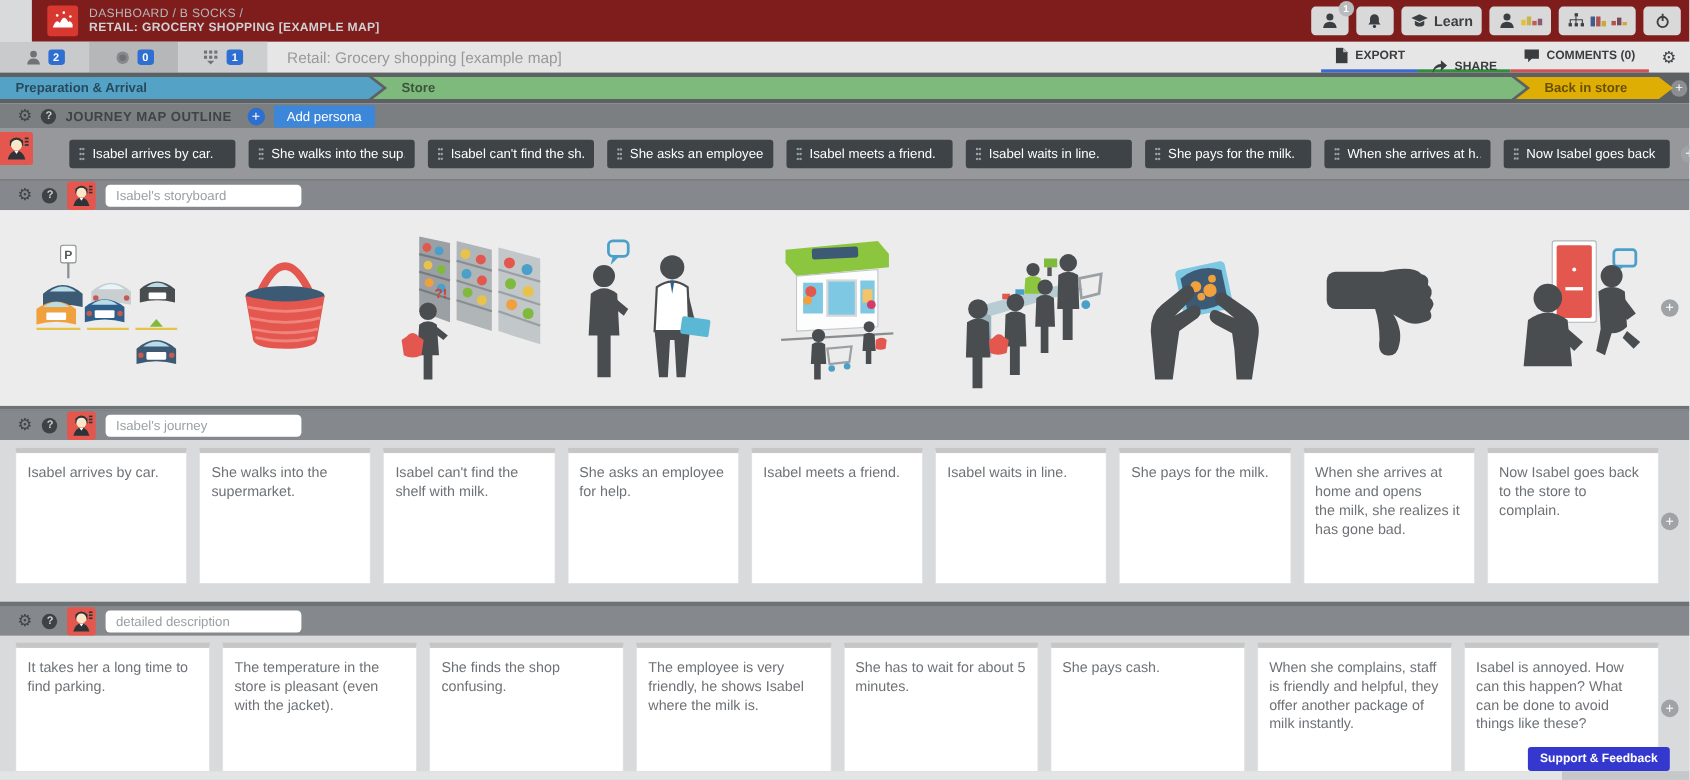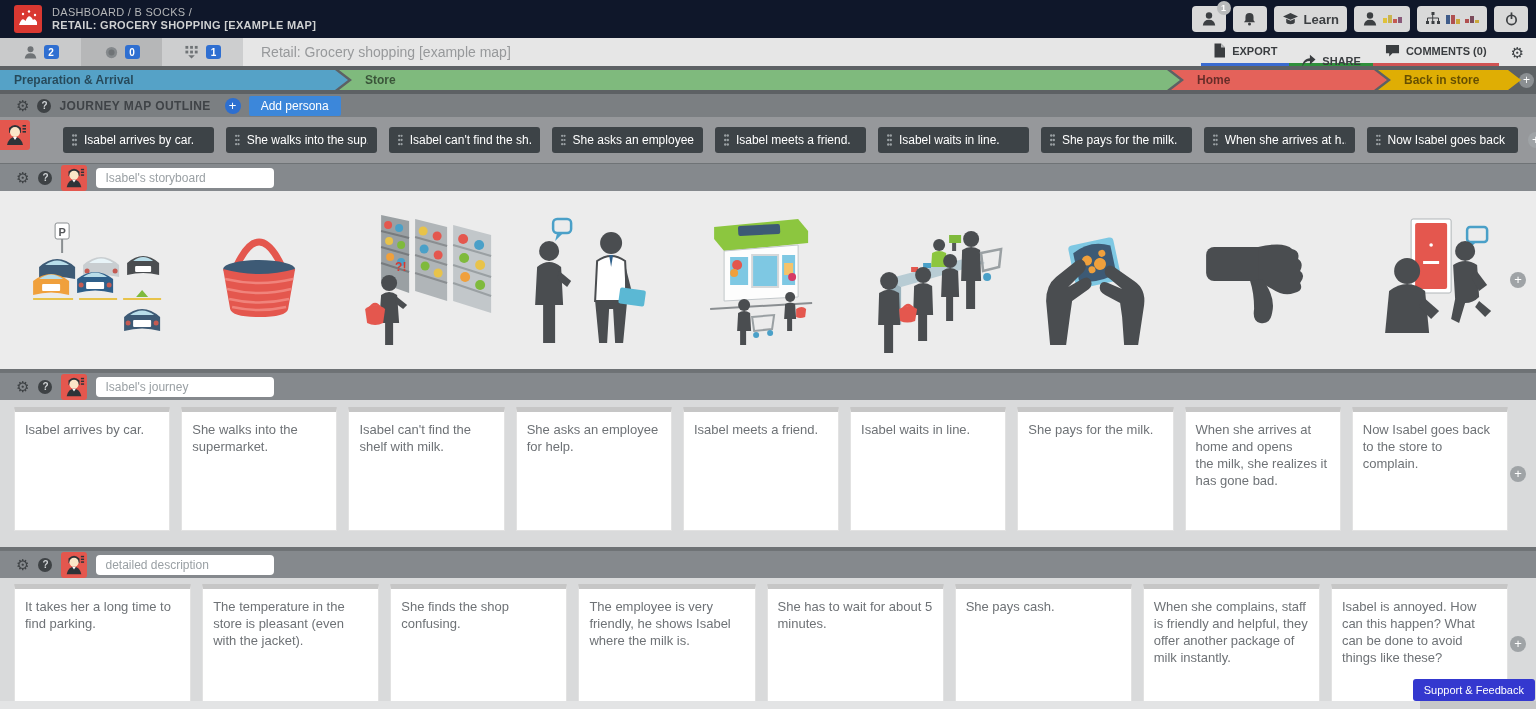--- a/index.html
+++ b/index.html
@@ -1,20 +1,20 @@
 <!DOCTYPE html>
 <html><head>
 <meta charset="utf-8">
 <style>
   * { margin:0; padding:0; box-sizing:border-box; }
   html,body { width:1536px; height:709px; font-family:"Liberation Sans", sans-serif; }
   #app { position:relative; width:1536px; height:709px; overflow:hidden; background:#d9dadb; display:flex; flex-direction:column; }
 
   
-  .topbar { height:38px; background:#0f172a; display:flex; align-items:center; padding:0 8px 0 14px; flex:none; }
+  .topbar { height:38px; background:#7f1d1d; display:flex; align-items:center; padding:0 8px 0 14px; flex:none;margin-left:29px; }
   .logo { width:28px; height:28px; border-radius:3px; background:#d93831; display:flex; align-items:center; justify-content:center; cursor:pointer; }
   .crumbs { margin-left:10px; line-height:13px; }
   .crumb1 { font-size:11px; color:#b4b6b8; letter-spacing:.3px; cursor:pointer; }
   .crumb2 { font-size:11px; color:#cfd1d2; font-weight:bold; letter-spacing:.3px; }
   .top-actions { margin-left:auto; display:flex; align-items:center; gap:7px; }
   .tbtn { position:relative; background:#d9d9d9; border-radius:4px; height:26px; min-width:34px; display:flex; align-items:center; justify-content:center; gap:5px; padding:0 8px; cursor:pointer; color:#3c3f42; font-size:13px; font-weight:bold; }
   .tbtn svg { display:block; }
   .badge-gray { position:absolute; top:-5px; right:-5px; background:#b9bbbc; color:#fff; font-size:9px; font-weight:bold; width:14px; height:14px; border-radius:50%; display:flex; align-items:center; justify-content:center; }
   .minichart { display:inline-flex; align-items:flex-end; gap:1px; }
   .minichart i { display:block; width:4px; }
@@ -78,21 +78,21 @@
   .col { flex:1; min-width:0; }
   .storyboard .cols { padding-top:8px; }
   .frame { height:162px; display:flex; align-items:center; justify-content:center; cursor:pointer; }
   .frame svg { width:100%; height:150px; }
   .journey .cols { padding-top:7px; }
   .details .cols { padding-top:6px; }
   .card { height:124px; background:#fff; border:1px solid #e2e2e2; border-top:5px solid #c6c6c6; border-radius:1px; padding:9px 10px; font-size:13px; line-height:17px; color:#6e7276; cursor:pointer; white-space:pre-line; overflow:hidden; }
   .content .plus-circle { position:absolute; right:5px; top:50%; margin-top:-8px; }
 
   
-  .support-btn { position:absolute; right:1px; bottom:8px; background:#3438cf; color:#fff; font-size:11px; font-weight:normal; padding:5px 11px; border-radius:3px; cursor:pointer; z-index:5; }
+  .support-btn { position:absolute; right:18px; bottom:8px; background:#3438cf; color:#fff; font-size:11px; font-weight:bold; padding:5px 11px; border-radius:3px; cursor:pointer; z-index:5; }
   .hscroll { position:absolute; left:0; bottom:0; width:100%; height:8px; background:#c6c7c8; z-index:4; }
   .hscroll .thumb { height:8px; width:1420px; background:#e3e4e5; cursor:pointer; }
 </style>
 </head>
 <body>
 
 <svg width="0" height="0" style="position:absolute">
   <defs>
     <g id="persona-face">
       <path d="M6 5 Q12 -1 18 5 L18 10 Q12 6 6 10 Z" fill="#2e3338"></path>
@@ -236,23 +236,20 @@
       </div>
   </div>
 
   <div class="phases">
     <div class="phase first ph-blue">
         <span>Preparation &amp; Arrival</span>
       </div>
     <div class="phase notch ph-green">
         <span>Store</span>
       </div>
-    <div class="phase notch ph-red">
-        <span>Home</span>
-      </div>
     <div class="phase notch ph-yellow">
         <span>Back in store</span>
       </div>
     <div class="phase-add">+</div>
   </div>
 
   <div class="outline-header">
     <span class="gear-glyph">⚙</span>
     <span class="qmark">?</span>
     <span class="outline-title">JOURNEY MAP OUTLINE</span>

